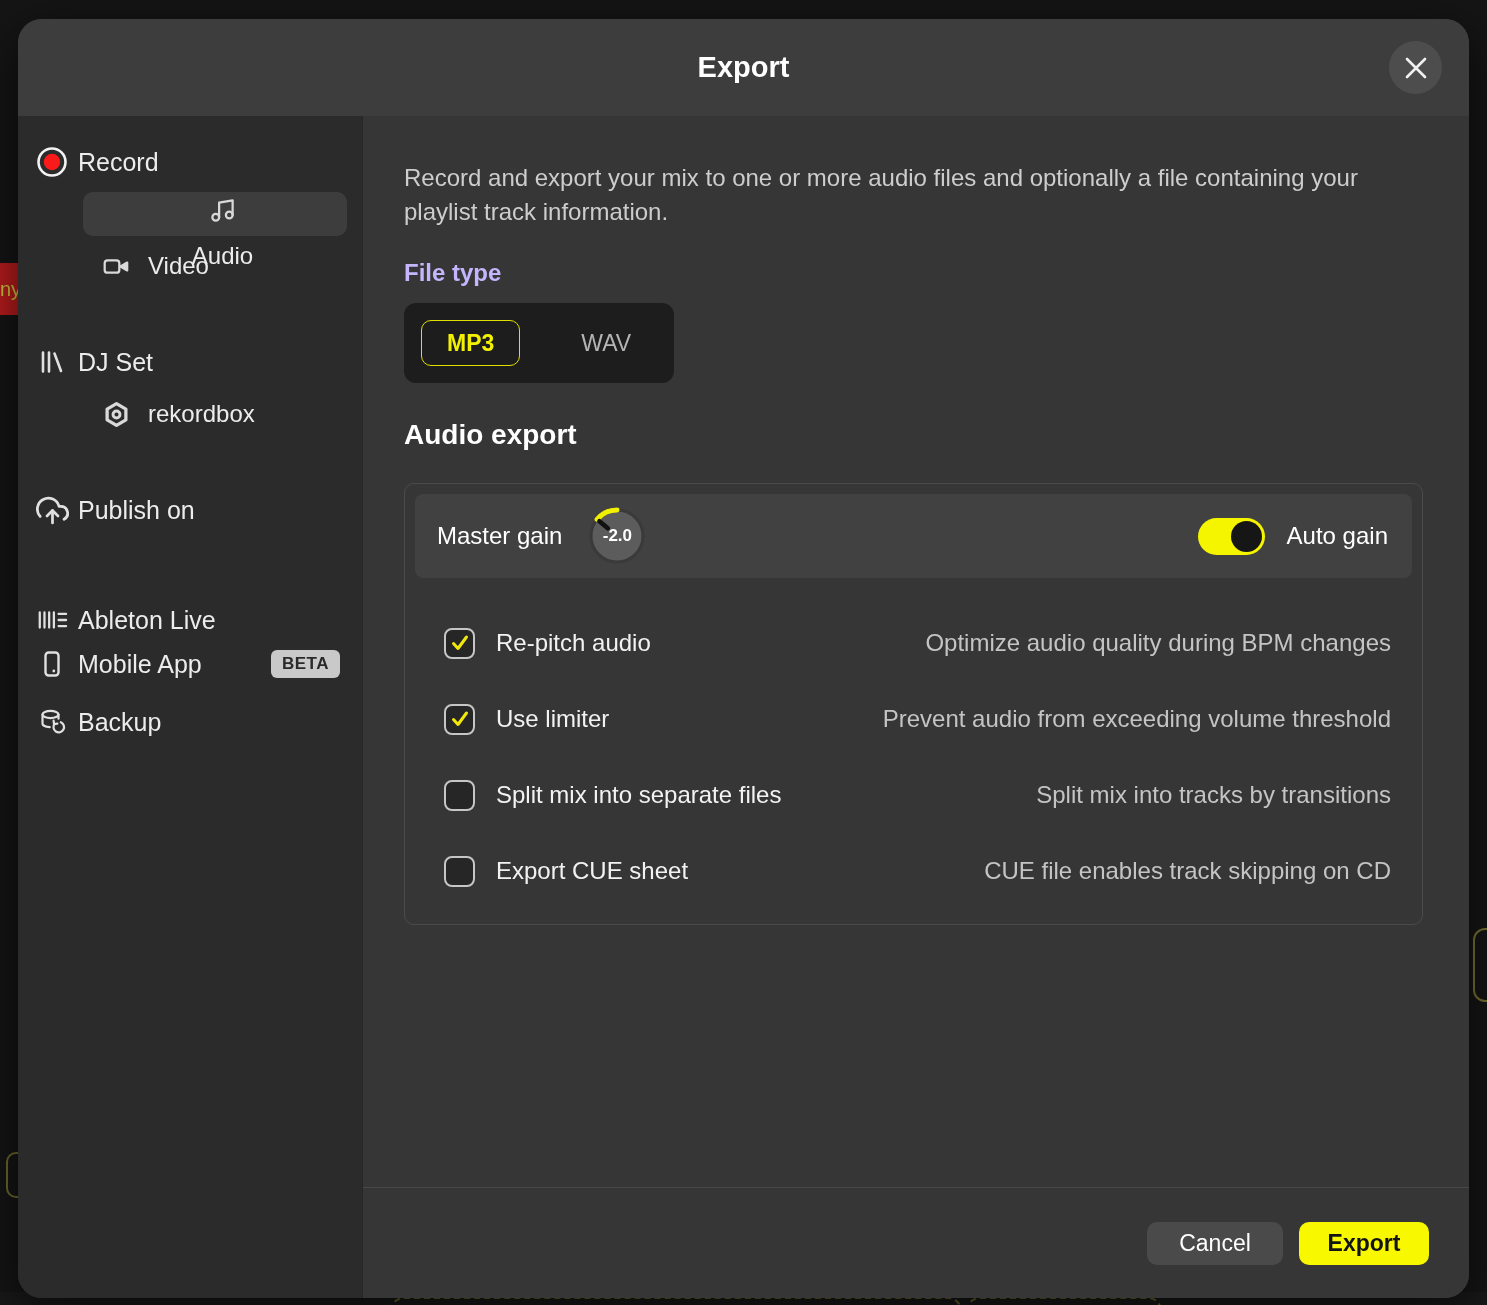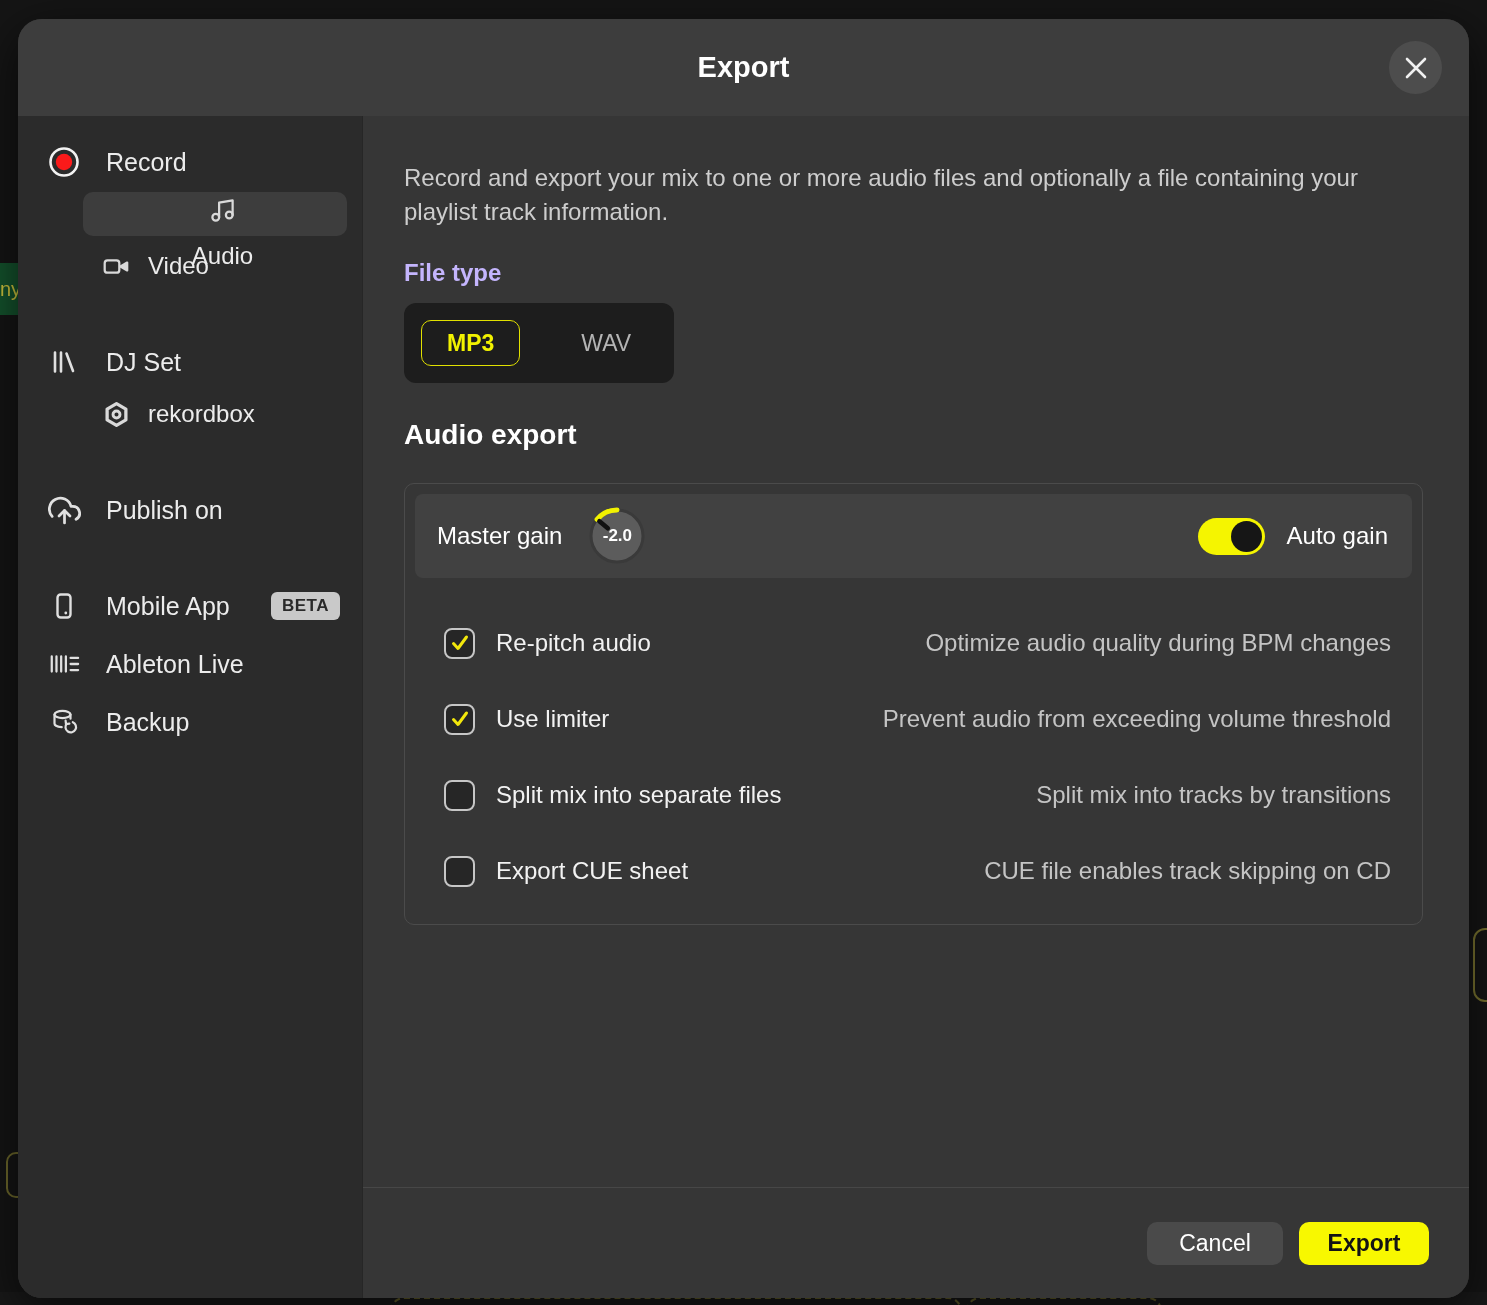--- a/index.html
+++ b/index.html
@@ -5,21 +5,21 @@
   * { margin:0; padding:0; box-sizing:border-box; }
   html,body { width:1487px; height:1305px; }
   body {
     font-family:"Liberation Sans", sans-serif;
     background:#151515;
     position:relative;
     overflow:hidden;
     color:#fff;
   }
   
-  .bg-band { position:absolute; left:0; top:263px; width:18px; height:52px; background:#14532d;
+  .bg-band { position:absolute; left:0; top:263px; width:18px; height:52px; background:#b91c1c;
     color:#cfc53e; font-size:20px; display:flex; align-items:center; overflow:hidden; }
   .bg-right-hint { position:absolute; right:-14px; top:928px; width:28px; height:74px;
     border:2px solid #7a7430; border-radius:12px; }
   .bg-left-hint { position:absolute; left:6px; top:1152px; width:26px; height:46px;
     border:2px solid #6d682b; border-radius:10px; }
   .bg-bottom { position:absolute; left:0; bottom:0; width:100%; height:13px; background:#191919; }
   .bg-dash { position:absolute; bottom:-42px; height:50px; border:2px dashed #6a652a; border-radius:14px; }
   .bg-dash.d1 { left:390px; width:572px; }
   .bg-dash.d2 { left:966px; width:196px; }
 
@@ -32,21 +32,21 @@
   .title { font-size:29px; font-weight:bold; color:#fff; }
   .close-btn { position:absolute; right:27px; top:22px; width:53px; height:53px; border-radius:50%;
     background:#4d4d4d; display:flex; align-items:center; justify-content:center; cursor:pointer; border:none; }
 
   .dlg-body { flex:1; display:flex; min-height:0; }
 
   
   .sidebar { flex:0 0 345px; background:#2b2b2b; border-right:1px solid #262626; padding-top:24px; }
   .nav-item { display:flex; align-items:center; height:44px; color:#ececec; font-size:25px; cursor:pointer; }
   .nav-item .ic { display:flex; align-items:center; justify-content:center; flex:0 0 36px; }
-  .nav-top { padding-left:28px; gap:24px; }
+  .nav-top { padding-left:16px; gap:8px; }
   .nav-sub { padding-left:80px; gap:14px; font-size:24px; margin-top:8px; }
   .nav-sub.selected { background:#3d3d3d; border-radius:10px; margin-left:65px; margin-right:15px;
     padding-left:15px;flex-direction:column; }
   .nav-gap { height:52px; }
   .nav-item.mt14 { margin-top:14px; }
   .badge { margin-left:auto; margin-right:22px; background:#c9c9c9; color:#2a2a2a; font-size:17px;
     font-weight:bold; border-radius:6px; padding:4px 11px; letter-spacing:.5px; }
 
   
   .main { flex:1; background:#363636; display:flex; flex-direction:column; min-width:0; }
@@ -180,39 +180,39 @@
               <polyline points="16 16 12 12 8 16"></polyline>
               <line x1="12" y1="12" x2="12" y2="21"></line>
             </svg>
         </span>
         <span>Publish on</span>
       </div>
 
 
       <div class="nav-gap"></div>
 
+      <div class="nav-item nav-top mt14">
+        <span class="ic">
+          <svg width="32" height="26" viewBox="0 0 34 26" fill="none" stroke="#e0e0e0" stroke-width="2.4" stroke-linecap="round">
+              <path d="M4 5v16M9 5v16M14 5v16M19 5v16"></path>
+              <path d="M24 6.5h8M24 13h8M24 19.5h8"></path>
+            </svg>
+        </span>
+        <span>Ableton Live</span>
+      </div>
+
       <div class="nav-item nav-top">
         <span class="ic">
           <svg width="30" height="30" viewBox="0 0 30 30" fill="none" stroke="#e0e0e0" stroke-width="2.4" stroke-linecap="round">
               <rect x="8.5" y="3.5" width="13" height="23" rx="3.2"></rect>
               <circle cx="16.8" cy="22" r="1.4" fill="#e0e0e0" stroke="none"></circle>
             </svg>
         </span>
         <span>Mobile App</span>
         <span class="badge">BETA</span>
-      </div>
-
-      <div class="nav-item nav-top mt14">
-        <span class="ic">
-          <svg width="32" height="26" viewBox="0 0 34 26" fill="none" stroke="#e0e0e0" stroke-width="2.4" stroke-linecap="round">
-              <path d="M4 5v16M9 5v16M14 5v16M19 5v16"></path>
-              <path d="M24 6.5h8M24 13h8M24 19.5h8"></path>
-            </svg>
-        </span>
-        <span>Ableton Live</span>
       </div>
 
       <div class="nav-item nav-top mt14">
         <span class="ic">
           <svg width="30" height="30" viewBox="0 0 30 30" fill="none" stroke="#e0e0e0" stroke-width="2.2" stroke-linecap="round" stroke-linejoin="round">
               <ellipse cx="13.5" cy="7.5" rx="8" ry="3.6"></ellipse>
               <path d="M5.5 7.5v9c0 1.9 3.3 3.4 7.2 3.6M21.5 7.5v4.2"></path>
               <path d="M23.8 15.2a5.3 5.3 0 1 1-6.2 1.6"></path>
               <path d="M16.6 13.6l.4 3.5 3.4-.5"></path>
             </svg>

